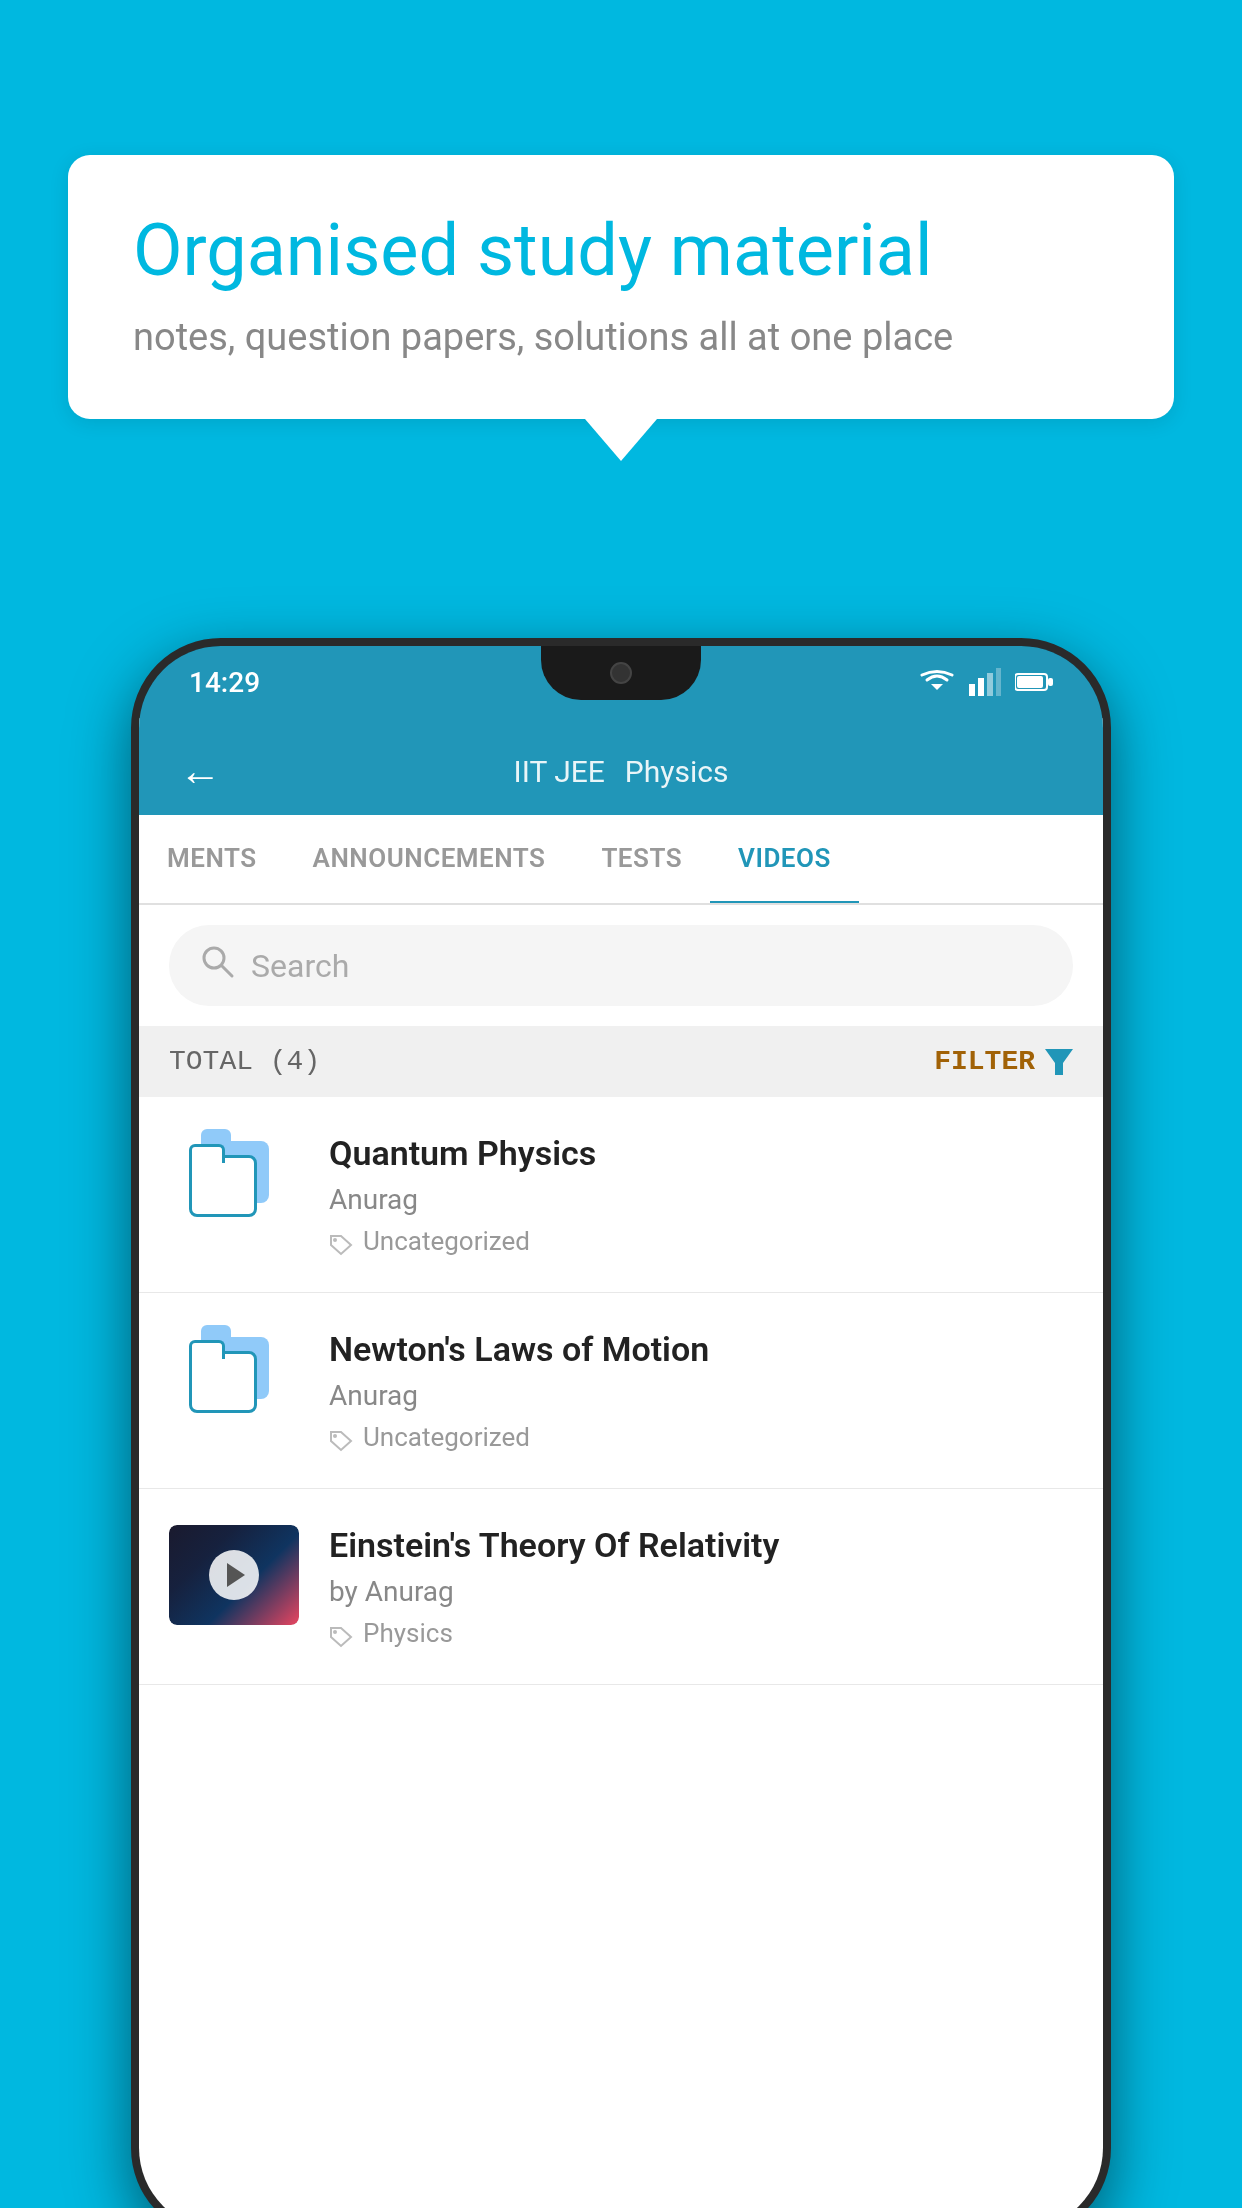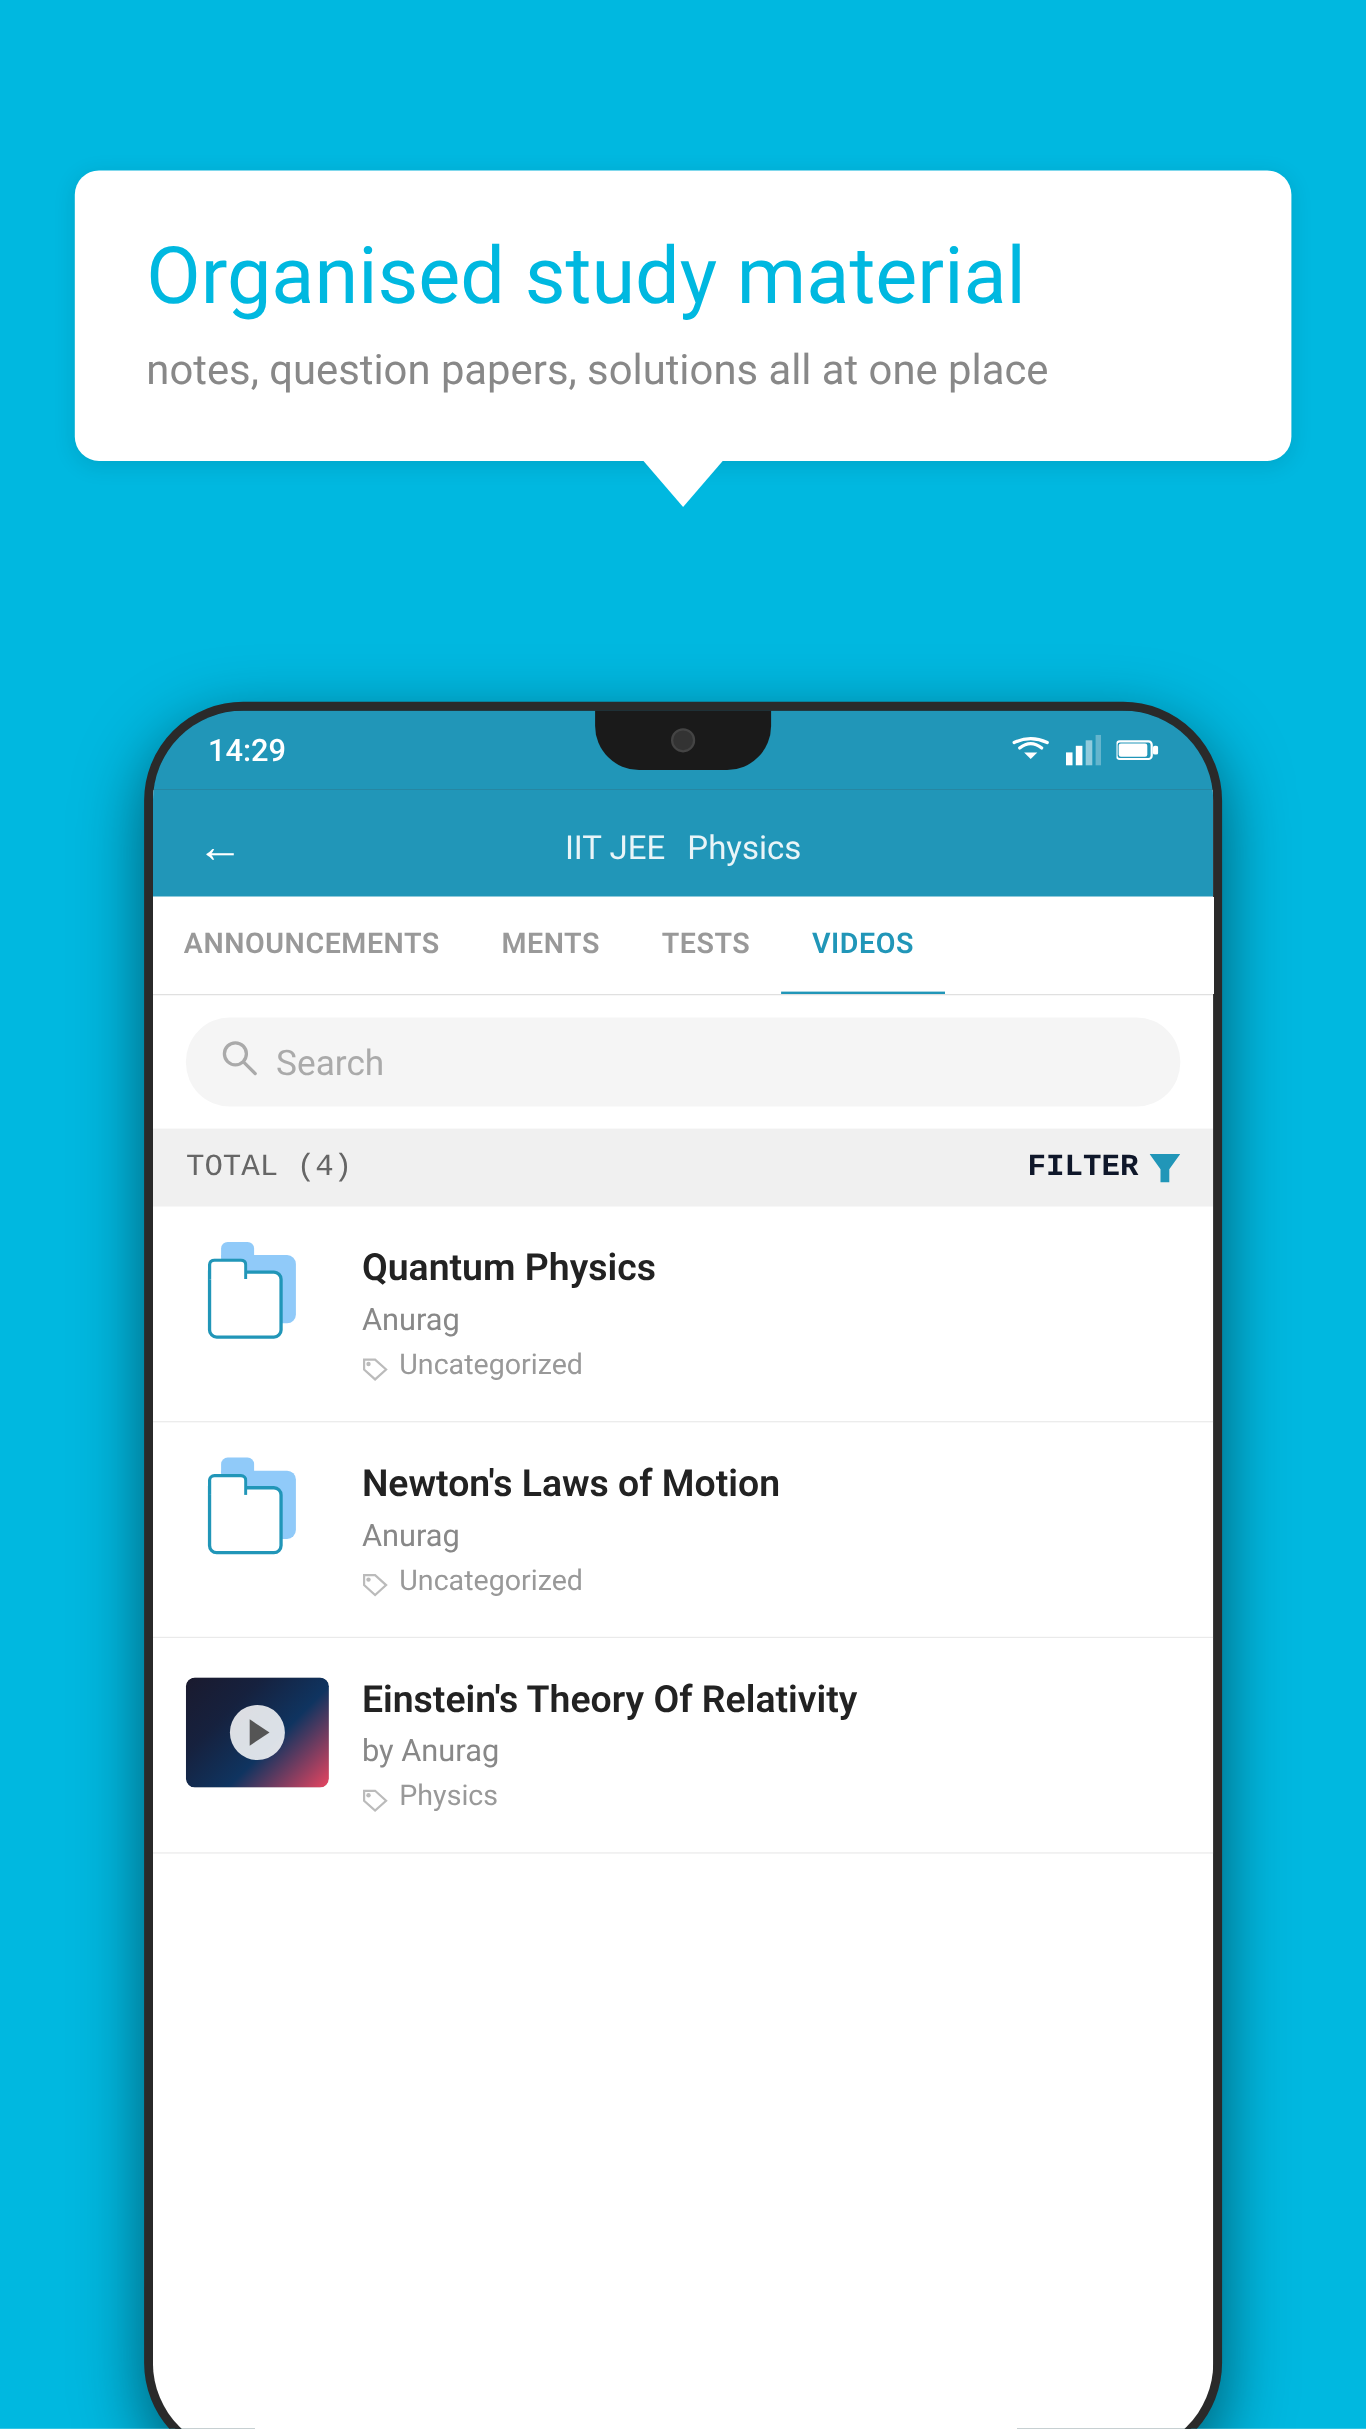--- a/index.html
+++ b/index.html
@@ -217,21 +217,21 @@
     }
 
     .total-label {
       font-size: 28px;
       color: #666;
       font-weight: 500;
     }
 
     .filter-button {
       font-size: 28px;
-      color: #0f172a;
+      color: #a16207;
       font-weight: 600;
       display: flex;
       align-items: center;
       gap: 10px;
       cursor: pointer;
     }
 
     
     .video-list {
       background: white;
@@ -452,22 +452,22 @@
 
     <div class="app-header">
       <div class="back-button">←</div>
       <div class="header-subtitle">
         <span>IIT JEE</span>
         <span>Physics</span>
       </div>
     </div>
 
     <div class="tab-bar">
+      <div class="tab-item">MENTS</div>
       <div class="tab-item">ANNOUNCEMENTS</div>
-      <div class="tab-item">MENTS</div>
       <div class="tab-item">TESTS</div>
       <div class="tab-item active">VIDEOS</div>
     </div>
 
     <div class="search-container">
       <div class="search-bar">
         <span class="search-icon">
           <svg width="36" height="36" viewBox="0 0 36 36">
             <circle cx="15" cy="15" r="10" stroke="#aaa" stroke-width="3" fill="none"></circle>
             <line x1="23" y1="23" x2="33" y2="33" stroke="#aaa" stroke-width="3" stroke-linecap="round"></line>

